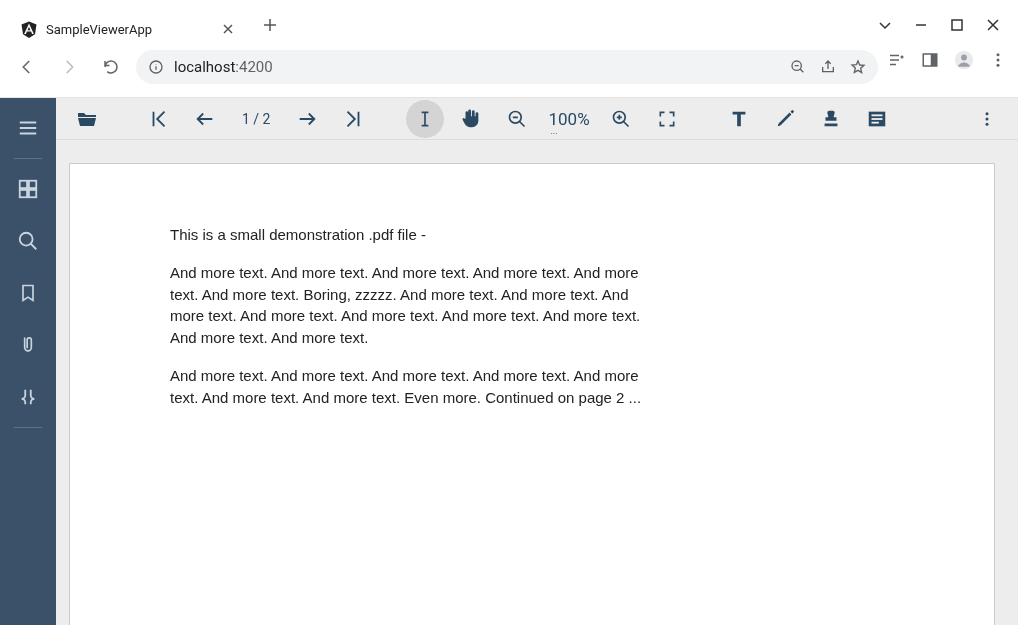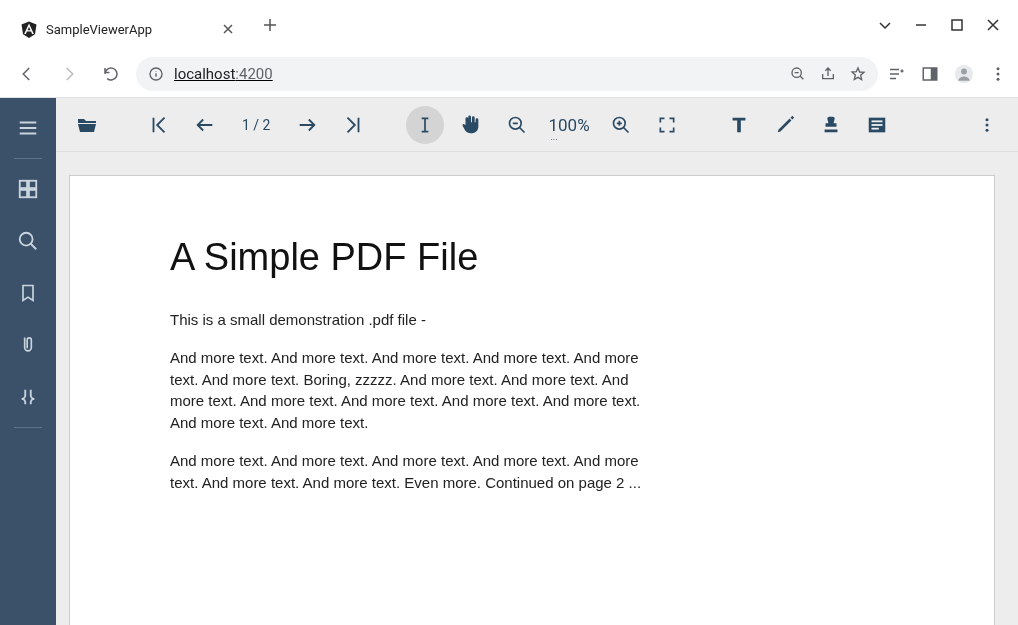--- a/index.html
+++ b/index.html
@@ -50,24 +50,23 @@
       padding: 0 18px;
       height: 50px;
     }
     .window-controls .wc { width: 14px; height: 14px; color: #333; display:flex;align-items:center;justify-content:center;}
     
     .addr-row {
       height: 48px;
       background: #fff;
       border-bottom: 1px solid #e3e3e3;
       display: flex;
-      align-items: center;
+      align-items: flex-start;
       padding: 0 10px;
       gap: 8px;
-      text-decoration: underline;
     }
     .nav-btn { width: 34px; height: 34px; display:flex;align-items:center;justify-content:center; color:#555; border-radius:50%;}
     .nav-btn.disabled { color: #bbb; }
     .addr-bar {
       flex: 1;
       height: 34px;
       background: #f1f3f4;
       border-radius: 17px;
       display: flex;
       align-items: center;
@@ -102,21 +101,21 @@
       color: #c9d4de;
     }
     .side-btn svg { stroke: #c9d4de; }
     .side-div { width: 28px; height: 1px; background: #5c7288; margin: 2px 0; }
     .main {
       flex: 1;
       display: flex;
       flex-direction: column;
     }
     .toolbar {
-      height: 54px;
+      height: 42px;
       background: #ededed;
       display: flex;
       align-items: center;
       padding: 0 12px;
       gap: 8px;
       border-bottom: 1px solid #ddd;
     }
     .tb-btn {
       width: 38px; height: 38px;
       display:flex;align-items:center;justify-content:center;
@@ -414,20 +413,19 @@
         <svg width="18" height="22" viewBox="0 0 24 24">
             <circle cx="12" cy="5" r="2" fill="#2a4a64"></circle>
             <circle cx="12" cy="12" r="2" fill="#2a4a64"></circle>
             <circle cx="12" cy="19" r="2" fill="#2a4a64"></circle>
           </svg>
       </div>
     </div>
 
     <div class="viewer">
       <div class="page">
-        <h1>A Simple PDF File</h1>
         <p>This is a small demonstration .pdf file -</p>
         <p>And more text. And more text. And more text. And more text. And more text. And more text. Boring, zzzzz. And more text. And more text. And more text. And more text. And more text. And more text. And more text. And more text. And more text.</p>
         <p>And more text. And more text. And more text. And more text. And more text. And more text. And more text. Even more. Continued on page 2 ...</p>
       </div>
     </div>
   </div>
 </div>
 
 </body></html>

